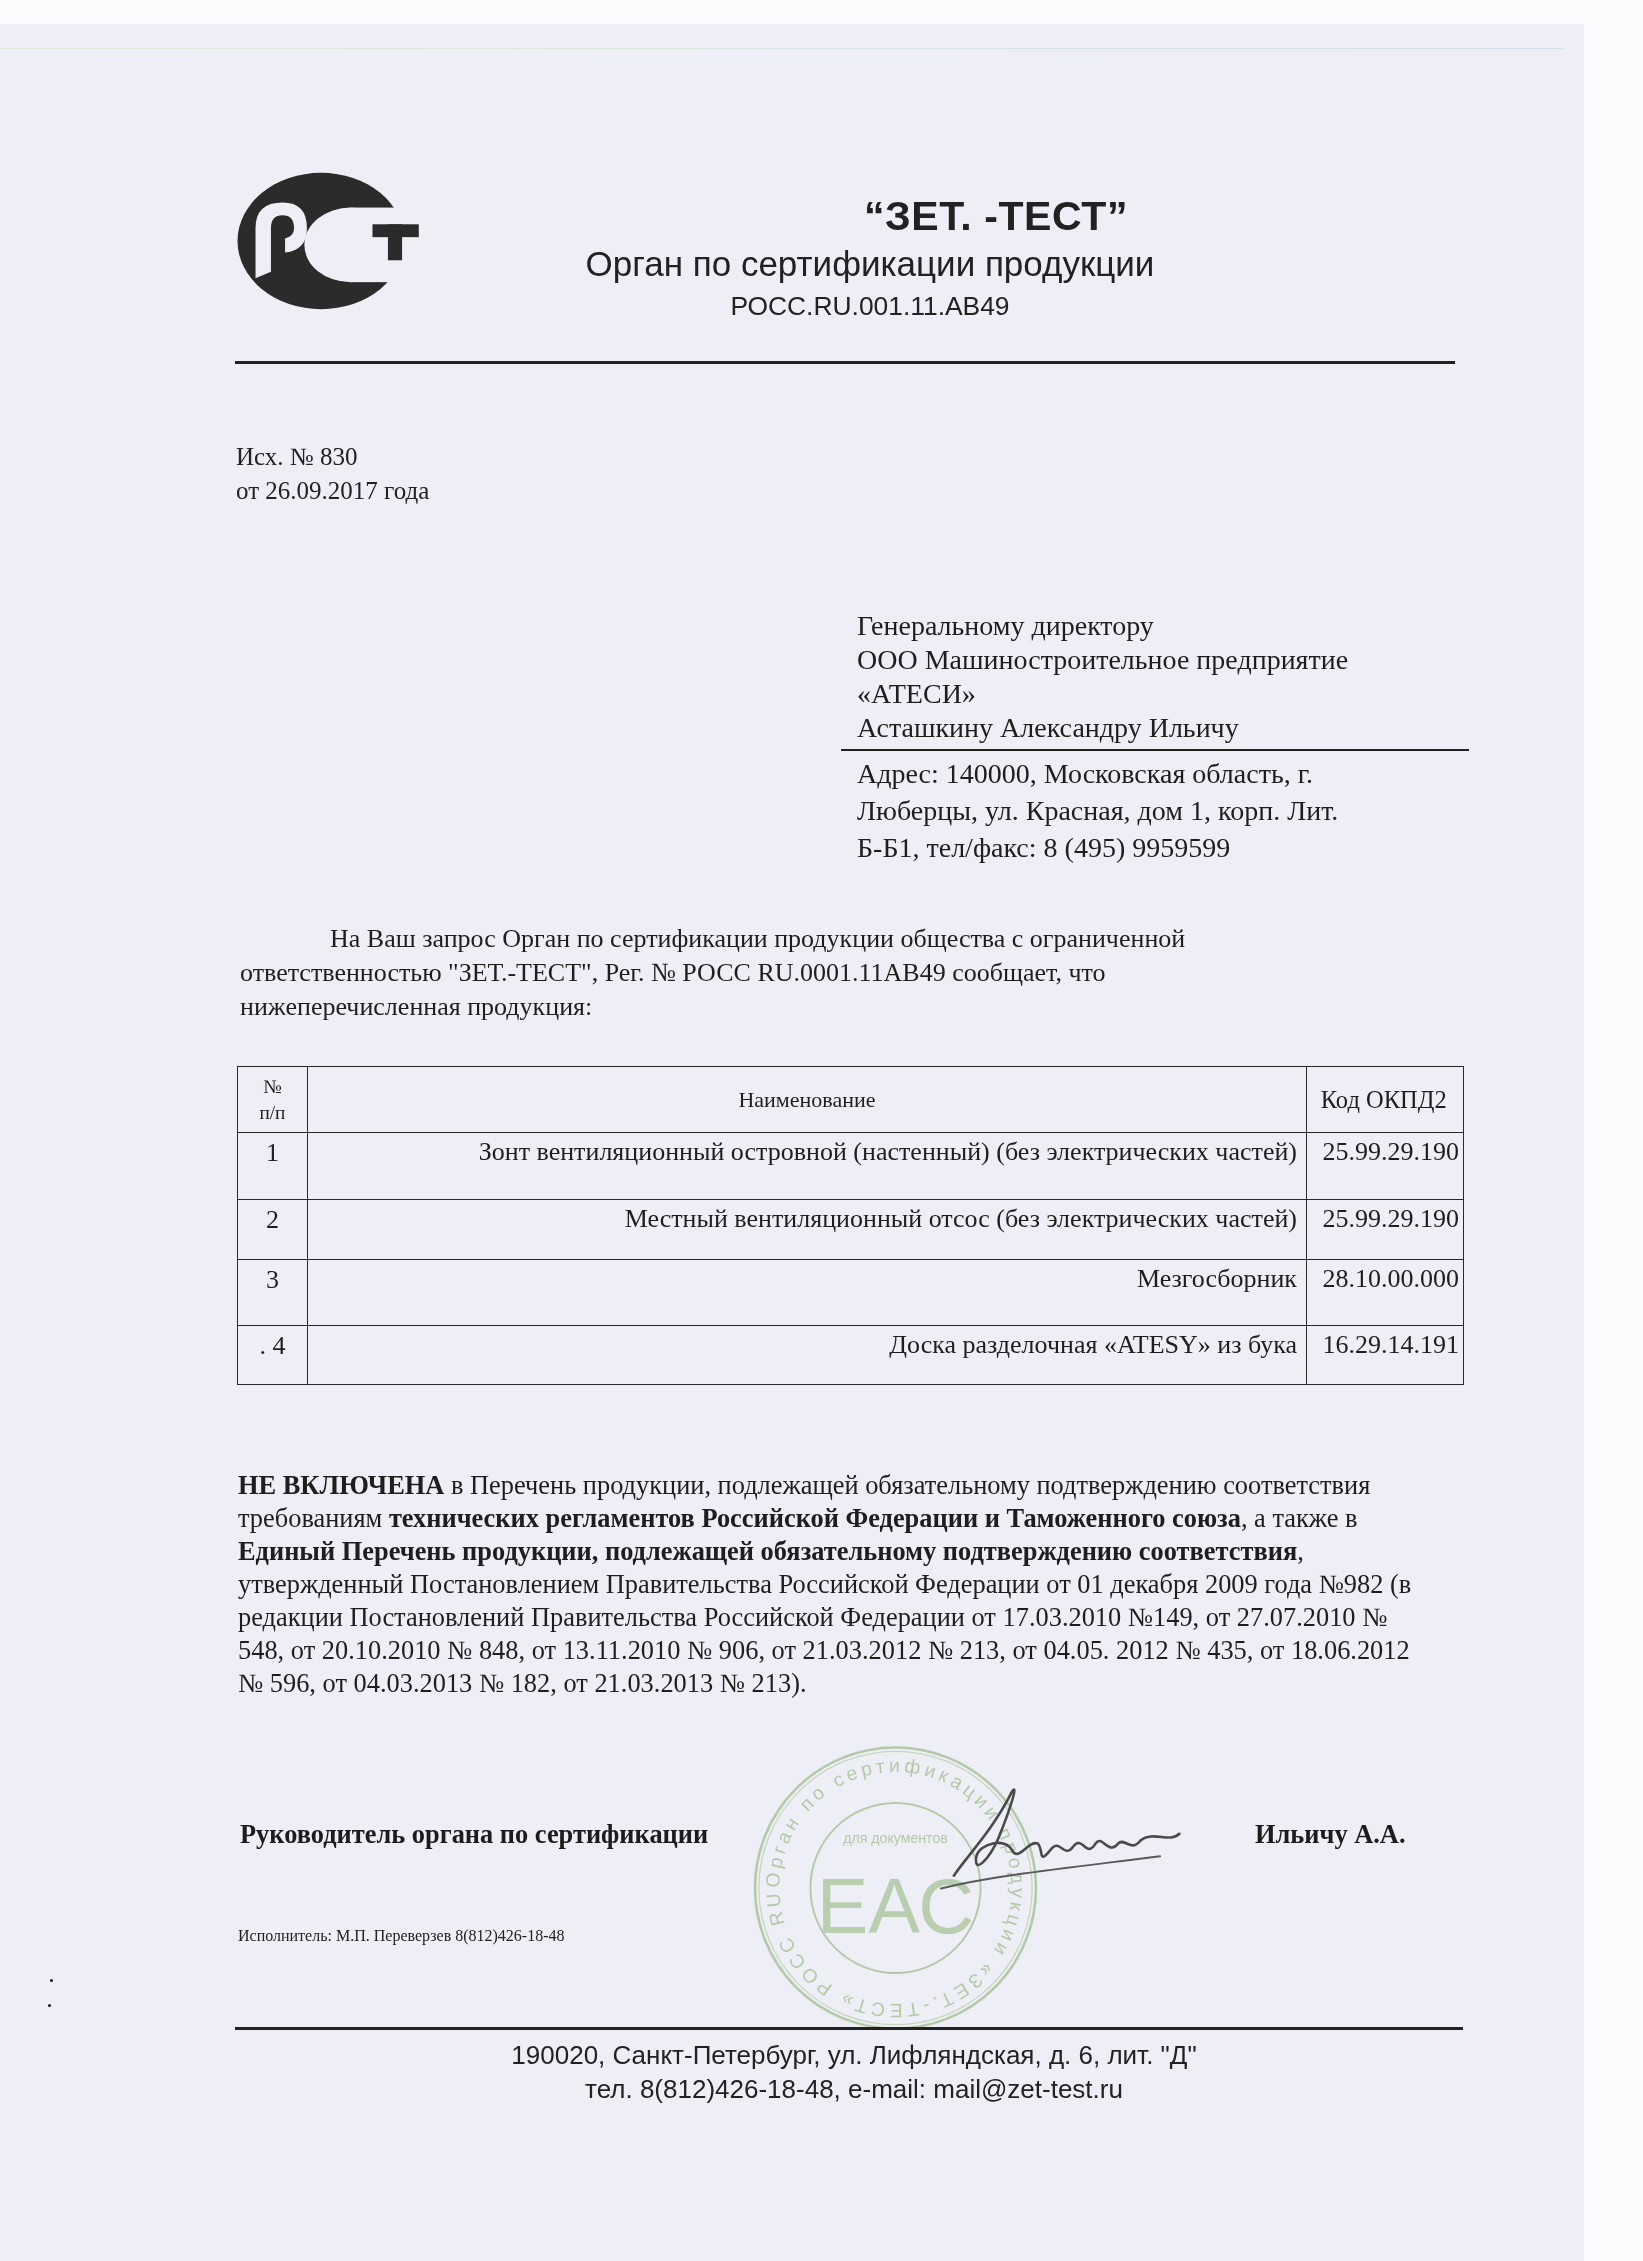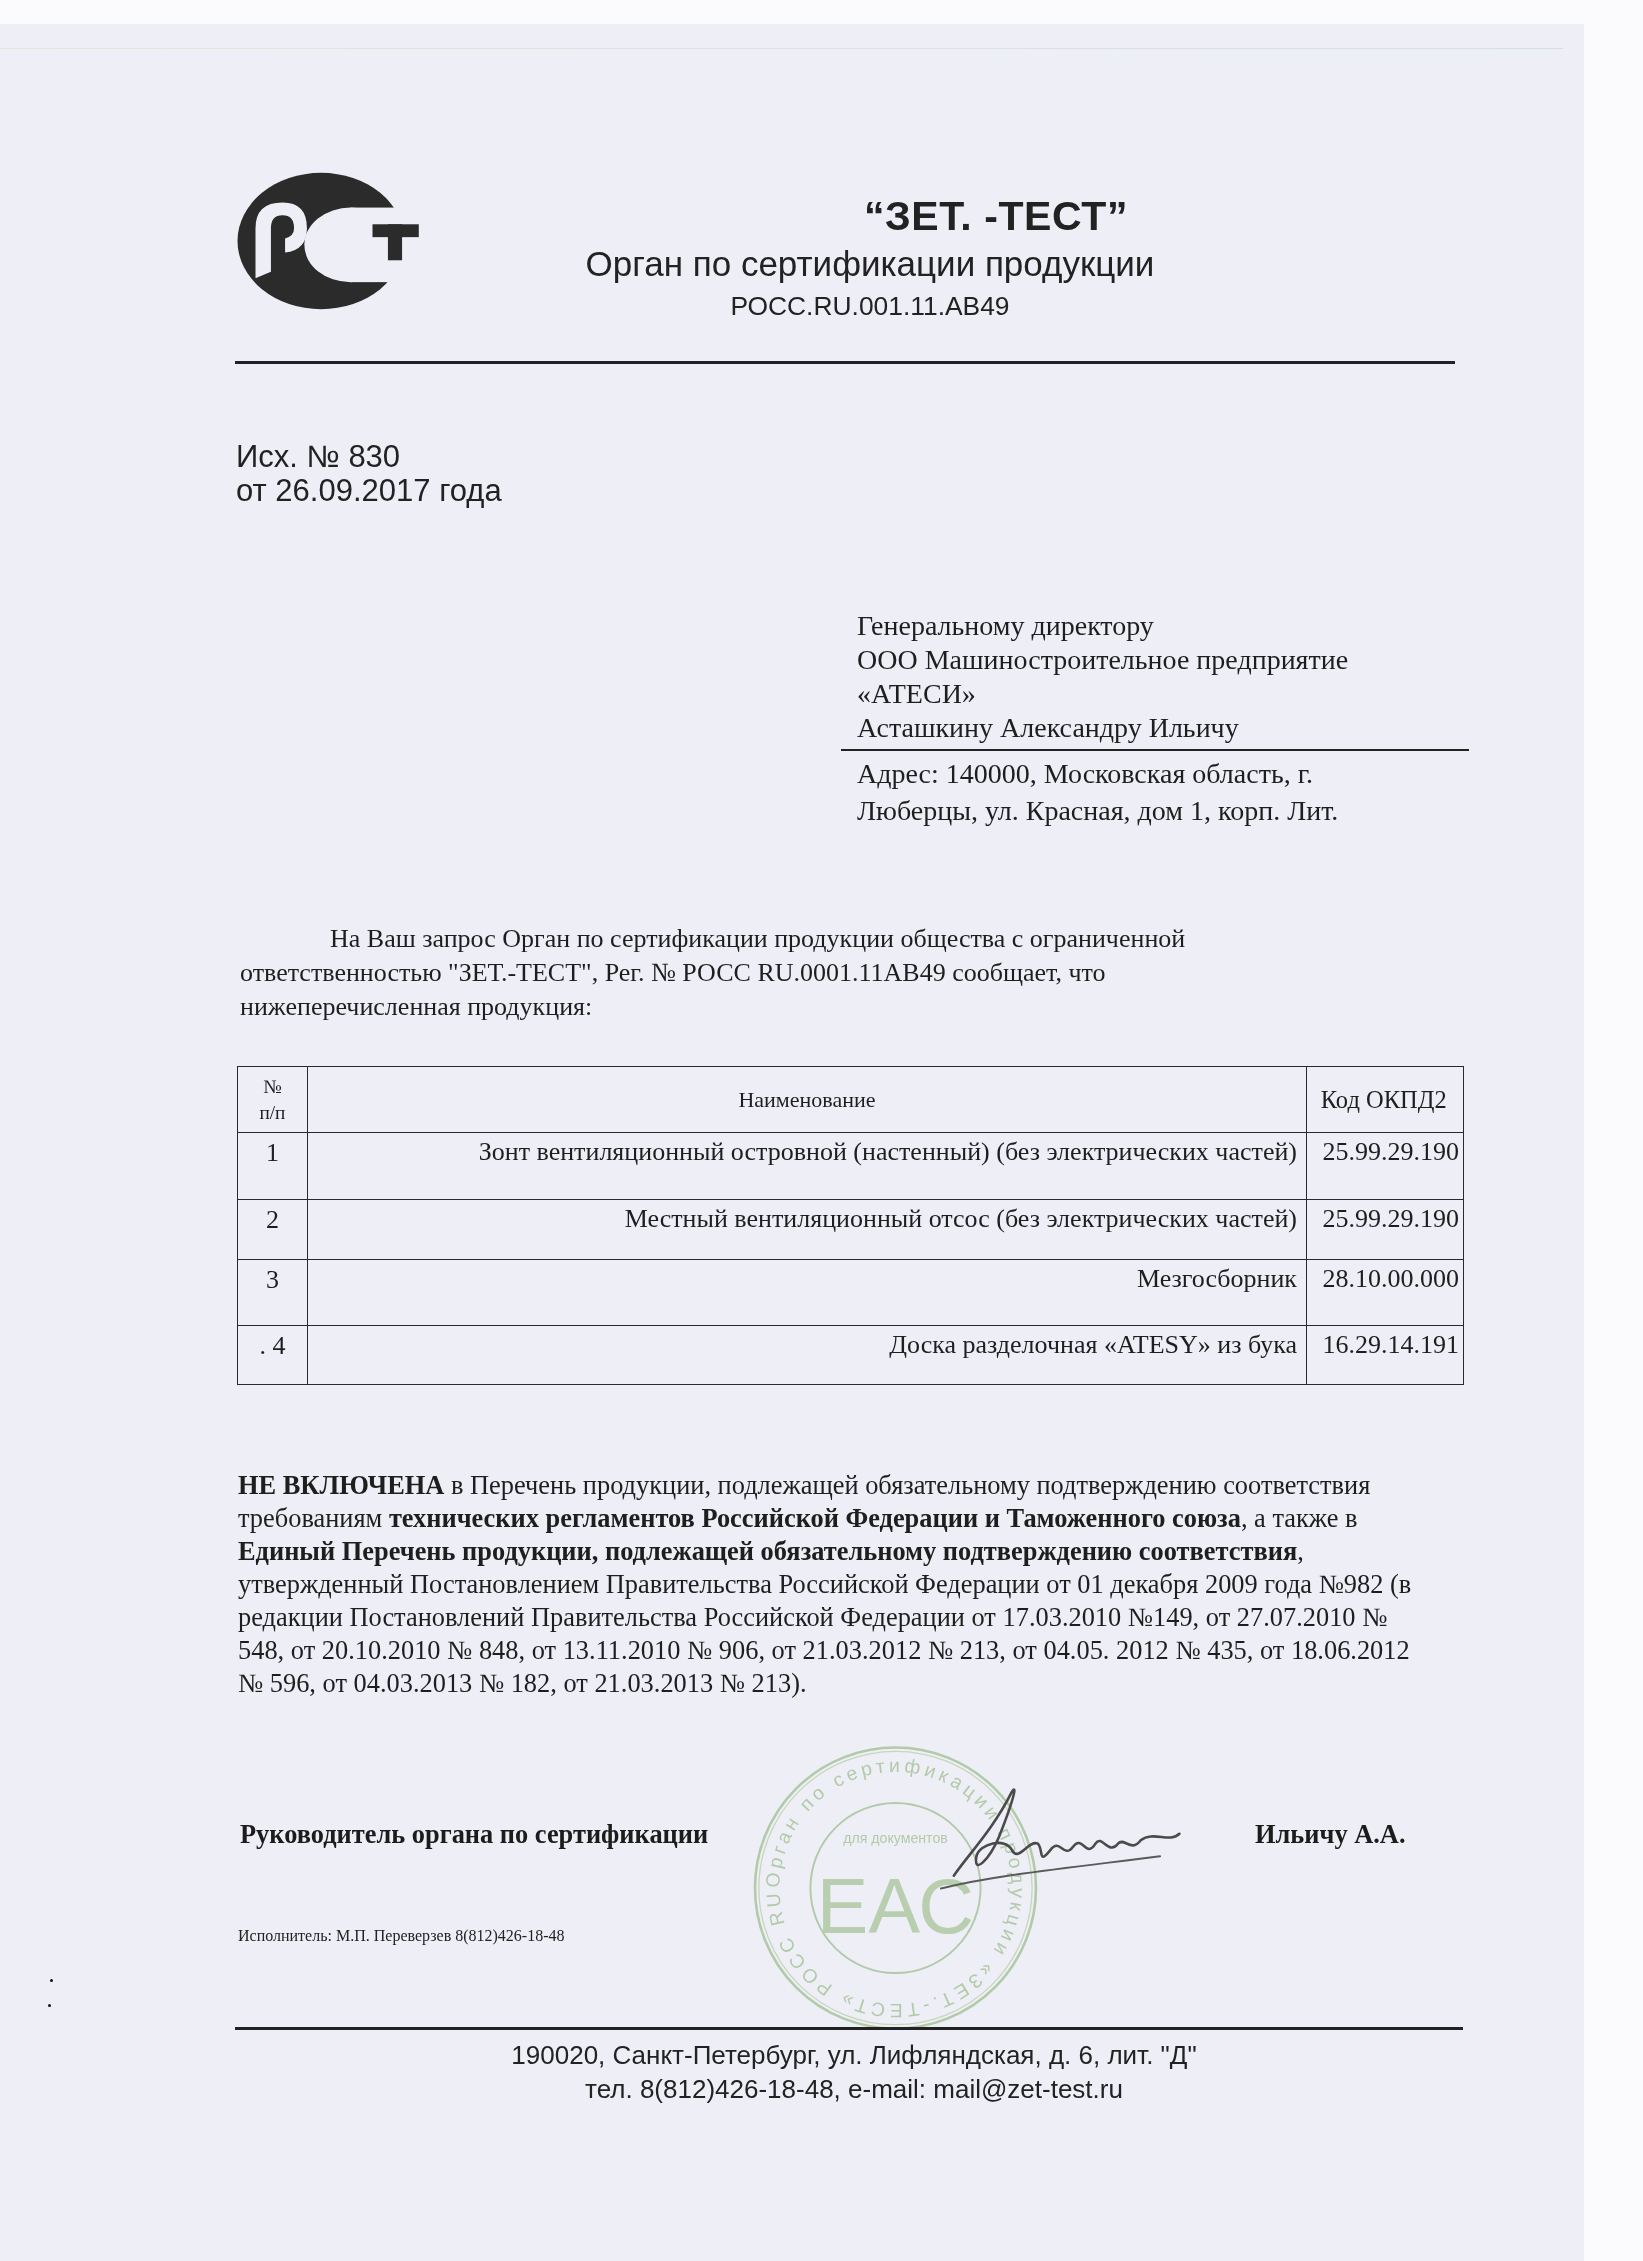--- a/index.html
+++ b/index.html
@@ -33,21 +33,21 @@
     }
     .org-reg {
       left: 580px; top: 291px; width: 580px; text-align: center;
       font-family: "Liberation Sans", sans-serif; font-size: 26.4px; color: #222;
     }
     .header-rule { left: 235px; top: 361px; width: 1220px; height: 2.6px; background: #222; }
 
     
     .out-ref {
       left: 236px; top: 440px;
-      font-family: Liberation Sans, sans-serif; font-size: 31px; line-height: 34px; color: #222;
+      font-family: Liberation Serif, serif; font-size: 25px; line-height: 34px; color: #222;
     }
 
     
     .recipient {
       left: 857px; top: 609px; width: 619px;
       font-size: 28px; line-height: 34px; color: #1e1e1e;
     }
     .recipient-rule { left: 841px; top: 749px; width: 628px; height: 1.9px; background: #222; }
     .recipient-addr {
       left: 857px; top: 755px; width: 619px;
@@ -143,20 +143,21 @@
 <div class="abs recipient">
   <div>Генеральному директору</div>
   <div>ООО Машиностроительное предприятие</div>
   <div>«АТЕСИ»</div>
   <div>Асташкину Александру Ильичу</div>
 </div>
 <div class="abs recipient-rule"></div>
 <div class="abs recipient-addr">
   <div>Адрес: 140000, Московская область, г.</div>
   <div>Люберцы, ул. Красная, дом 1, корп. Лит.</div>
+  <div>Б-Б1, тел/факс: 8 (495) 9959599</div>
 </div>
 
 <div class="abs intro">
   <div><span class="indent"></span><span>На Ваш запрос  Орган по сертификации продукции общества с ограниченной</span></div>
   <div>ответственностью "ЗЕТ.-ТЕСТ", Рег. № РОСС RU.0001.11АВ49  сообщает, что</div>
   <div>нижеперечисленная продукция:</div>
 </div>
 
 <table class="tbl">
   <tbody>

